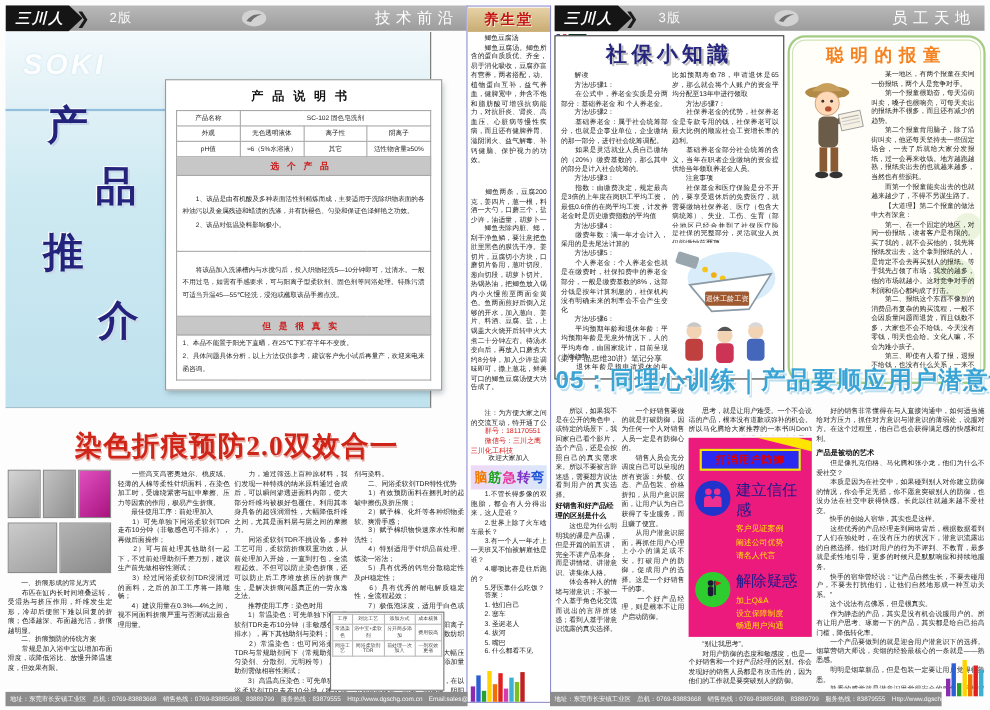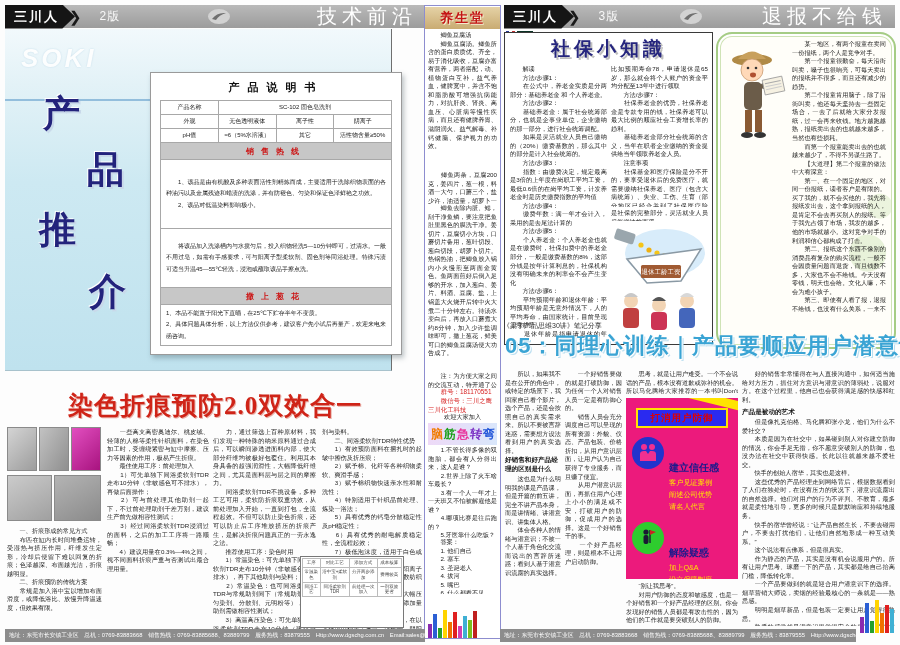--- a/index.html
+++ b/index.html
@@ -4,28 +4,28 @@
 <style>
   html,body{margin:0;padding:0;}
   body{width:900px;height:645px;position:relative;background:#fdfdfd;overflow:hidden;
        font-family:"Liberation Sans","DejaVu Sans",sans-serif;}
   .abs{position:absolute;}
   .txt{font-size:6.2px;line-height:1.38;color:#1c1c1c;text-align:justify;
        white-space:pre-line;overflow:hidden;}
   
   .masthead{position:absolute;top:5px;height:23px;background:linear-gradient(#b9b9b9,#9c9c9c);
             display:flex;align-items:center;color:#fff;}
-  .brand{background:#151515;color:#fff;font-weight:bold;font-size:13px;
+  .brand{background:#151515;color:#fff;font-style:italic;font-weight:bold;font-size:13px;
          padding:3px 16px 3px 9px;clip-path:polygon(0 0,82% 0,100% 50%,82% 100%,0 100%);
          letter-spacing:2px;white-space:nowrap;}
   .chev{color:#1a1a1a;font-size:15px;font-weight:bold;margin-left:-6px;}
   .pageno{font-size:12px;color:#f8f8f8;margin-left:18px;letter-spacing:1px;}
   .mast-logo{width:22px;height:15px;border-radius:50%;background:#d2d2d2;margin:0 auto;
              display:flex;align-items:center;justify-content:center;}
-  .section-title{font-size:20px;letter-spacing:5px;color:#fff;margin-right:8px;
+  .section-title{font-size:14px;letter-spacing:5px;color:#fff;margin-right:8px;
                  font-family:"Liberation Serif",serif;white-space:nowrap;}
   .flags{position:absolute;display:flex;gap:2px;align-items:flex-start;}
   .flag-a{width:9px;height:7px;background:linear-gradient(90deg,#2a3a96 33%,#fff 33%,#fff 66%,#c03030 66%);}
   .flag-b{width:14px;height:7px;background:#1e5e46;border:1px solid #0c3326;}
   
   .strip{position:absolute;left:424px;top:5px;width:77px;height:634px;background:#fff;
          border:1px solid #8d8dcf;box-sizing:border-box;padding:0 3px;display:flex;flex-direction:column;}
   .yst-head{height:22px;margin:1px -3px 2px;background:linear-gradient(#e5d2a6,#c9ab72);
             display:flex;align-items:center;justify-content:center;flex:none;}
   .yst-title{color:#c41414;font-weight:bold;font-size:13px;letter-spacing:2px;
@@ -91,21 +91,21 @@
   .promo{position:absolute;left:626px;top:398px;width:112px;height:181px;background:#ec1a7c;
          overflow:hidden;box-sizing:border-box;padding:4px 6px;}
   .promo-stripe{position:absolute;top:-2px;right:-14px;width:70px;height:9px;background:#ffe400;
                 transform:rotate(14deg);}
   .promo-ribbon{margin:6px auto 0;width:88px;background:#2a2af0;border:2px solid #ffe400;
                 color:#e00000;font-weight:bold;font-size:9.5px;text-align:center;padding:1.5px 0;
                 letter-spacing:1px;}
   .promo-row{display:flex;gap:5px;margin-top:9px;align-items:flex-start;}
   .promo-circle{width:32px;height:32px;border-radius:50%;flex:none;display:flex;
                 align-items:center;justify-content:center;}
-  .promo-t{color:#1a1a8c;font-weight:bold;font-size:10px;margin-bottom:2px;margin-top:24px;}
+  .promo-t{color:#1a1a8c;font-weight:normal;font-size:14px;margin-bottom:2px;}
   .promo-items{color:#ffe400;font-size:7.2px;line-height:1.65;white-space:pre-line;font-weight:normal;}
   
   .footer{position:absolute;top:629px;height:13px;background:#8c8c8c;color:#fff;
           display:flex;align-items:center;padding:0 4px;box-sizing:border-box;
           font-size:5.8px;white-space:nowrap;overflow:hidden;}
 </style>
 </head>
 <body>
 
 <div class="masthead" style="left:5px;width:420px;">
@@ -125,21 +125,21 @@
   <span class="brand">三川人</span>
   <span class="chev">❯</span>
   <span class="pageno">3版</span>
   <span style="flex:1"></span>
   <span class="mast-logo">
     <svg width="16" height="11" viewBox="0 0 16 11">
         <path d="M1,8 Q6,1 15,2 Q8,4 5,9 Z" fill="#6f6f6f"></path>
       </svg>
   </span>
   <span style="flex:1"></span>
-  <span class="section-title">退报不给钱</span>
+  <span class="section-title">员工天地</span>
 </div>
 <div class="flags" style="left:6px;top:31px;">
     <div class="flag-a"></div>
     <div class="flag-b"></div>
   </div>
 <div class="flags" style="left:506px;top:31px;">
     <div class="flag-a"></div>
     <div class="flag-b"></div>
   </div>
 
@@ -216,31 +216,31 @@
       <td style="width:16%;">离子性</td>
       <td>阴离子</td>
     </tr>
     <tr>
       <td>pH值</td>
       <td>≈6（5%水溶液）</td>
       <td>其它</td>
       <td>活性物含量≥50%</td>
     </tr>
     <tr>
-          <td class="sec" colspan="4">销售热线</td>
+          <td class="sec" colspan="4">选个产品</td>
         </tr>
     <tr>
           <td class="para" colspan="4" style="height:62px;">　　1、该品是由有机酸及多种表面活性剂精炼而成，主要适用于洗除织物表面的各种油污以及金属残迹和蜡渍的洗涤，并有防褪色、匀染和保证色泽鲜艳之功效。
 　　2、该品对低温染料影响极小。</td>
         </tr>
     <tr>
           <td class="para" colspan="4" style="height:52px;">　　将该品加入洗涤槽内与水搅匀后，投入织物轻洗5—10分钟即可，过清水。一般不用过皂，如需有手感要求，可与阳离子型柔软剂、固色剂等同浴处理。特殊污渍可适当升温45—55℃轻洗，浸泡或蘸取该品手擦点洗。</td>
         </tr>
     <tr>
-          <td class="sec" colspan="4">撒上葱花</td>
+          <td class="sec" colspan="4">但是很真实</td>
         </tr>
     <tr>
           <td class="para" colspan="4" style="height:34px;">1、本品不能置于阳光下直晒，在25℃下贮存半年不变质。
 2、具体问题具体分析，以上方法仅供参考，建议客户先小试后再量产，欢迎来电来函咨询。</td>
         </tr>
   </tbody>
     </table>
 </div>
 
 <div class="dye-title">染色折痕预防2.0双效合一</div>
@@ -348,20 +348,21 @@
         <path d="M43,78 Q50,70 57,78" fill="#555"></path>
       <rect x="42" y="89" width="16" height="18" rx="4" fill="#cc3355"></rect>
       <circle cx="78" cy="78" r="7" fill="#f2d4b4"></circle>
         <path d="M71,74 Q78,66 85,74" fill="#d8d8d8"></path>
       <rect x="70" y="85" width="16" height="20" rx="4" fill="#4466bb"></rect>
     </svg>
   </div>
 </div>
 
 <div class="baotong">
+  <div class="baotong-title">聪明的报童</div>
   <div style="position:relative;height:272px;overflow:hidden;">
     <div style="float:left;width:62px;height:108px;margin:2px 4px 2px 0;">
       <svg width="62" height="108" viewBox="0 0 62 108">
         <ellipse cx="26" cy="18" rx="20" ry="6" fill="#b08a46"></ellipse>
         <path d="M12,17 Q26,2 40,17 Z" fill="#c8a05c"></path>
         <circle cx="26" cy="28" r="11" fill="#ffd9b8" stroke="#c89a70" stroke-width="0.8"></circle>
         <circle cx="22" cy="26" r="1.3" fill="#333"></circle>
           <circle cx="30" cy="26" r="1.3" fill="#333"></circle>
         <ellipse cx="27" cy="33" rx="3" ry="2.4" fill="#b05030"></ellipse>
         <rect x="18" y="40" width="18" height="28" rx="5" fill="#6b5c49"></rect>

